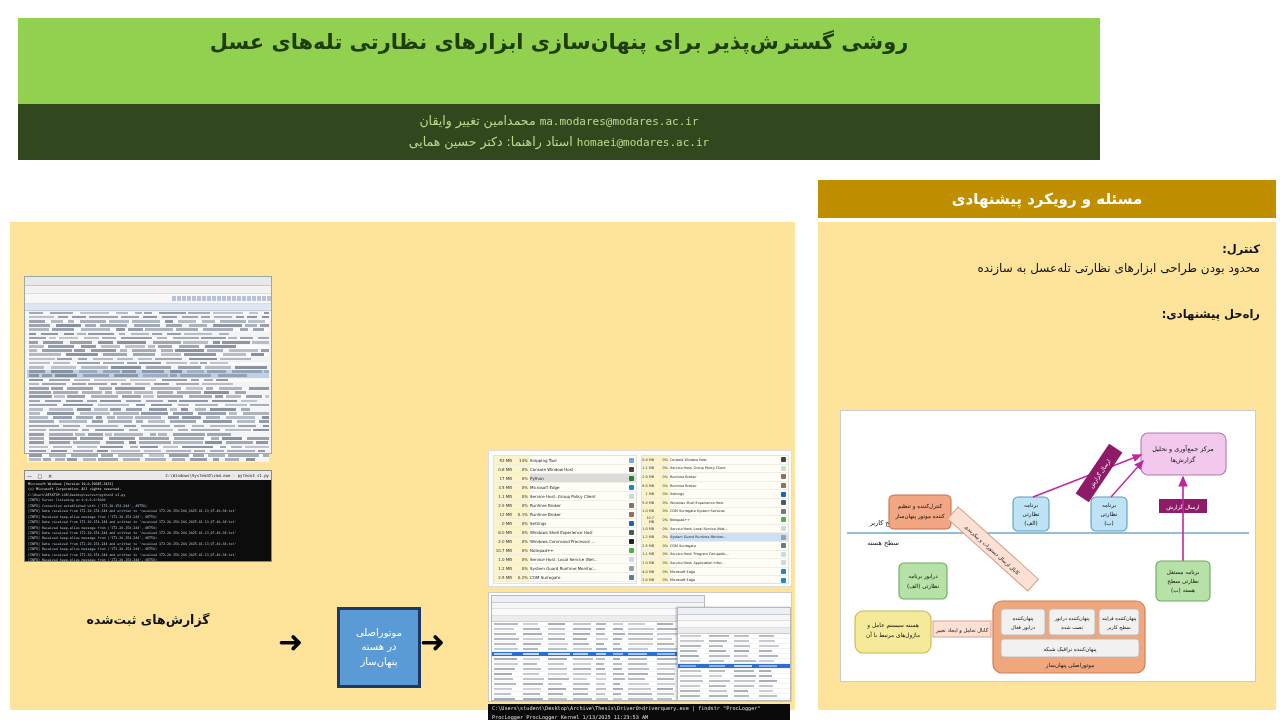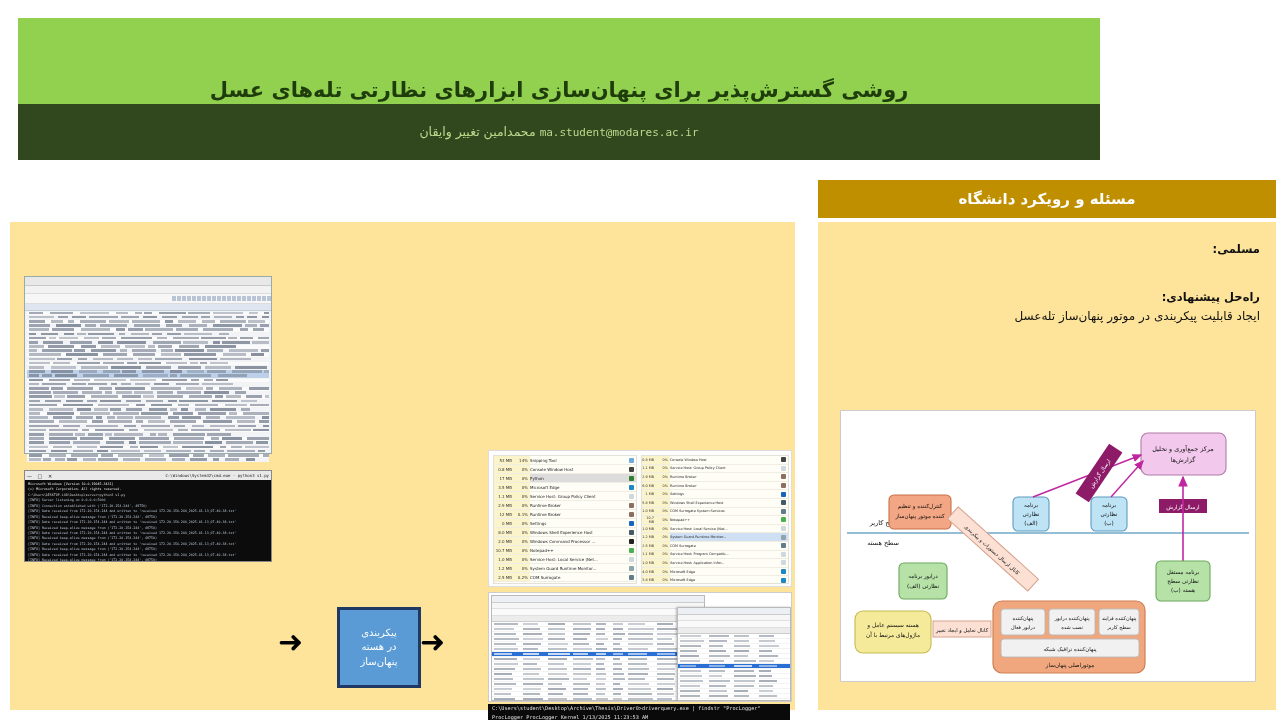--- a/index.html
+++ b/index.html
@@ -8,21 +8,21 @@
     width:1280px;height:720px;overflow:hidden;
     background:#ffffff;
     font-family:"DejaVu Sans","Liberation Sans",sans-serif;
     position:relative;
   }
   .poster{position:relative;width:1280px;height:720px;}
 
   
   .title-band{
     position:absolute;left:18px;top:18px;width:1082px;height:86px;
-    background:#92d050;display:flex;align-items:flex-end;justify-content:center;
+    background:#92d050;display:flex;align-items:flex-start;justify-content:center;
   }
   .title-band .title{
     color:#1f3d0c;font-size:21px;font-weight:bold;line-height:1.3;
     padding-top:11px;white-space:nowrap;letter-spacing:.2px;
   }
   .author-band{
     position:absolute;left:18px;top:104px;width:1082px;height:56px;
     background:#31481f;color:#bcd98c;
     display:flex;flex-direction:column;align-items:center;justify-content:center;
   }
@@ -145,37 +145,41 @@
 <body>
 
 <div class="poster">
 
   <div class="title-band">
     <div class="title">روشی گسترش‌پذیر برای پنهان‌سازی ابزارهای نظارتی تله‌های عسل</div>
   </div>
 
   <div class="author-band">
     <div class="line">
-      <span class="mail">ma.student@modares.ac.ir</span>
+      <span class="mail">ma.modares@modares.ac.ir</span>
       <span>محمدامین تغییر وایقان</span>
     </div>
+    <div class="line">
+      <span class="mail">homaei@modares.ac.ir</span>
+      <span>استاد راهنما:  دکتر حسین همایی</span>
+    </div>
   </div>
 
 
   <div class="bar bar-right">
-    <span class="bar-label">مسئله و رویکرد دانشگاه</span>
+    <span class="bar-label">مسئله و رویکرد پیشنهادی</span>
   </div>
 
   <div class="panel panel-right">
 
     <div class="prob">
-      <p class="h">مسلمی:</p>
+      <p class="h">کنترل:</p>
+      <p class="p">محدود بودن طراحی ابزارهای نظارتی تله‌عسل به سازنده</p>
       <div class="gap"></div>
       <p class="h">راه‌حل پیشنهادی:</p>
-      <p class="p">ایجاد قابلیت پیکربندی در موتور پنهان‌ساز تله‌عسل</p>
     </div>
 
     <div class="arch">
       <svg width="414" height="270" viewBox="0 0 414 270" font-family="DejaVu Sans, sans-serif">
         <defs>
           <marker id="ah" markerWidth="7" markerHeight="7" refX="6" refY="3" orient="auto">
             <path d="M0,0 L7,3 L0,6 z" fill="#c026a0"></path>
           </marker>
         </defs>
 
@@ -749,24 +753,25 @@
           <div class="ln i">[INFO] Received keep-alive message from ('172.20.154.244', 49750)</div>
           <div class="ln i">[INFO] Data received from 172.20.154.244 and written to 'received_172.20.154.244_2025-01-13_07-40-38.txt'</div>
           <div class="ln i">[INFO] Received keep-alive message from ('172.20.154.244', 49750)</div>
           <div class="ln i">[INFO] Data received from 172.20.154.244 and written to 'received_172.20.154.244_2025-01-13_07-40-38.txt'</div>
           <div class="ln i">[INFO] Received keep-alive message from ('172.20.154.244', 49750)</div>
           <div class="ln i">[INFO] Data received from 172.20.154.244 and written to 'received_172.20.154.244_2025-01-13_07-40-38.txt'</div>
           <div class="ln i">[INFO] Received keep-alive message from ('172.20.154.244', 49750)</div>
         </div>
     </div>
 
+    <div class="cap cap-left">گزارش‌های ثبت‌شده</div>
 
     <div class="arrow arrow-left">➜</div>
     <div class="flowbox">
-      <span>پیکربندی</span>
+      <span>موتوراصلی</span>
       <span>در هسته</span>
       <span>پنهان‌ساز</span>
     </div>
     <div class="arrow arrow-right">➜</div>
 
     <div class="tmwrap">
       <div class="tm tm-a" id="tm-a">
           <div class="tmrow">
             <div class="tm-ico" style="background: rgb(111, 168, 220);"></div>
             <div class="tm-name">Snipping Tool</div>

